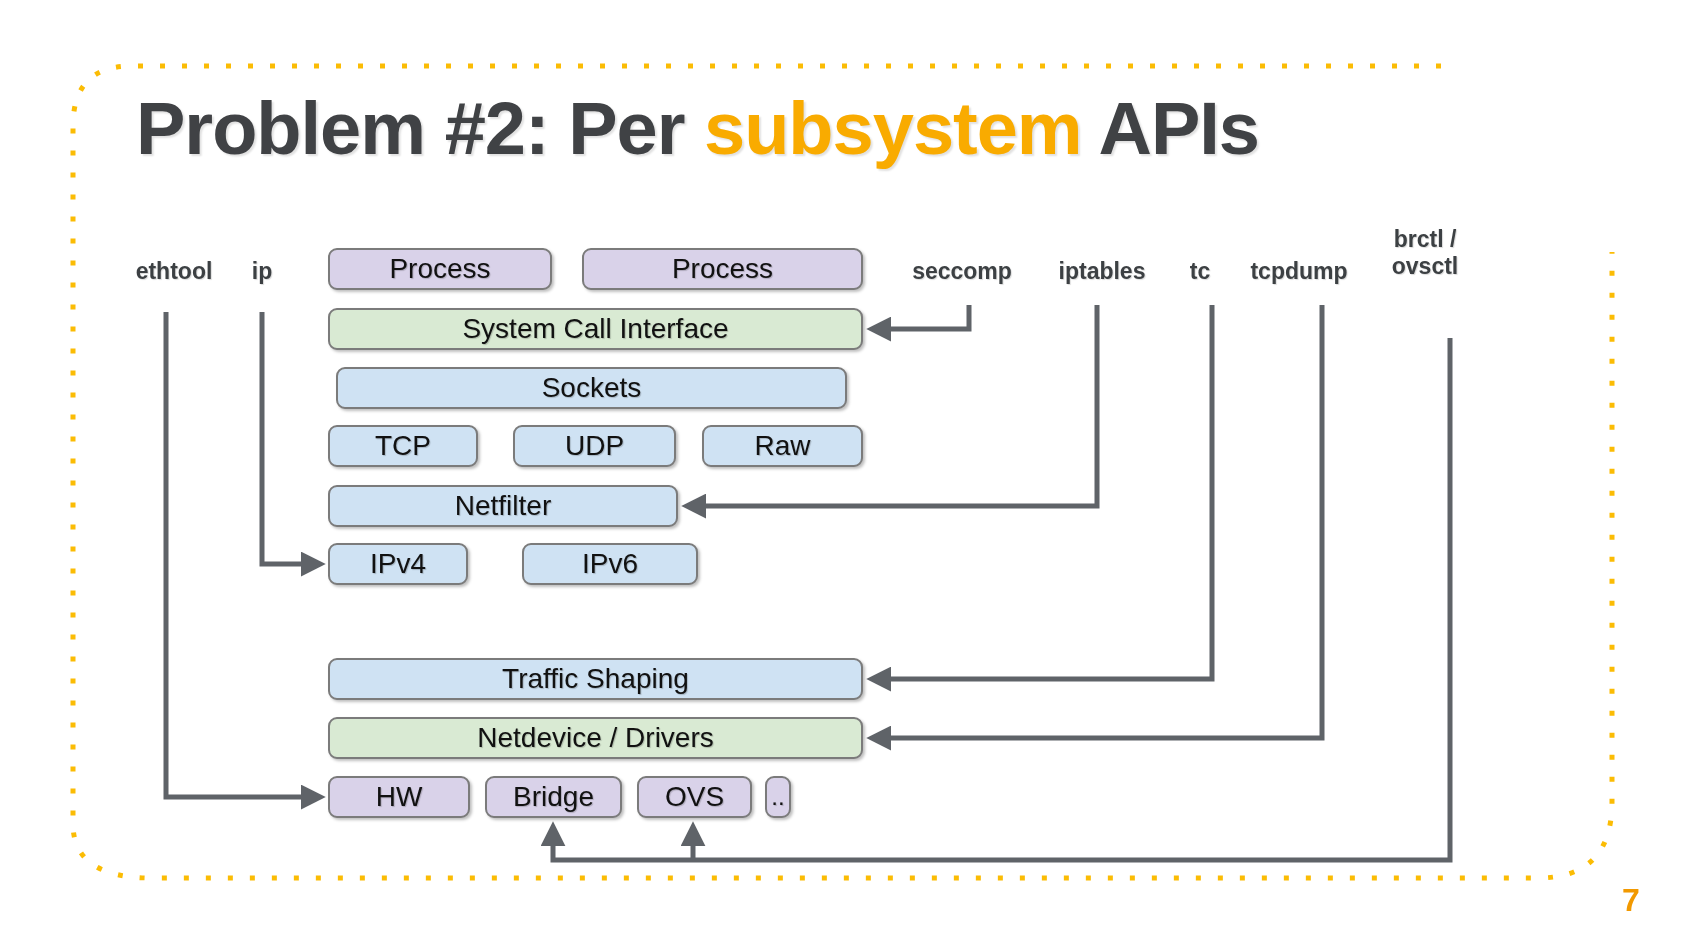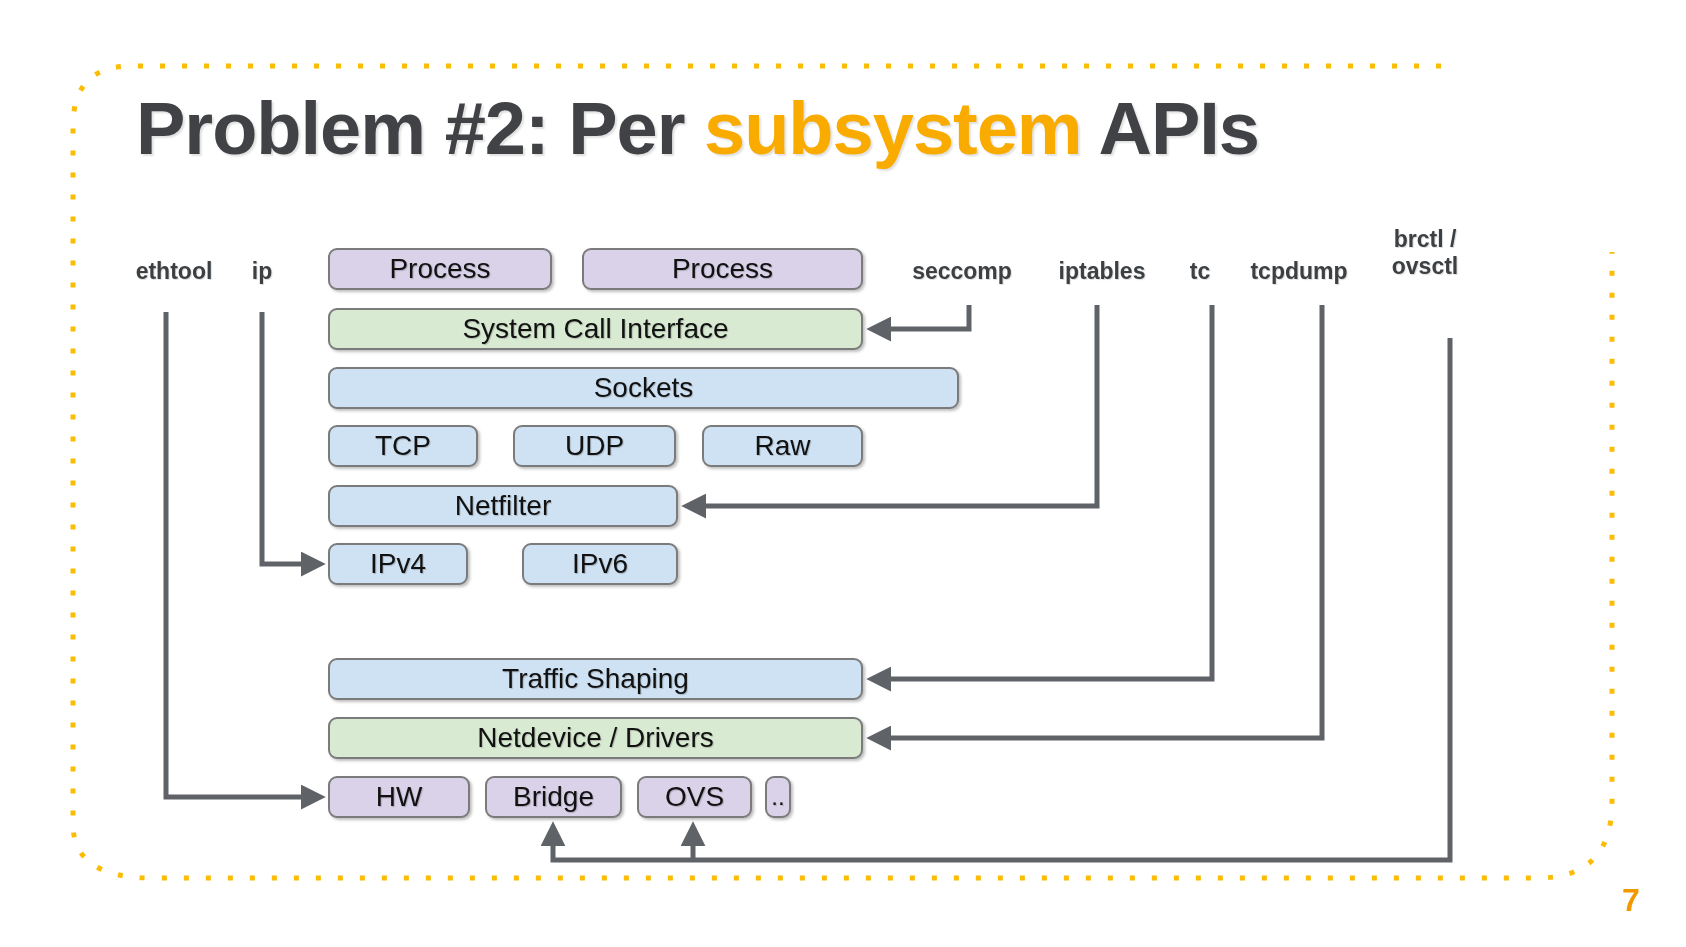--- a/index.html
+++ b/index.html
@@ -84,27 +84,27 @@
   <div class="tool" style="left:1200px;top:258px">tc</div>
   <div class="tool" style="left:1299px;top:258px">tcpdump</div>
   <div class="tool" style="left:1425px;top:226px">
     <div>brctl /</div>
     <div>ovsctl</div>
   </div>
 
   <div class="box purple" style="left:328px;top:248px;width:224px">Process</div>
   <div class="box purple" style="left:582px;top:248px;width:281px">Process</div>
   <div class="box green" style="left:328px;top:308px;width:535px">System Call Interface</div>
-  <div class="box blue" style="left:328px;top:367px;width:631px">Sockets</div>
+  <div class="box blue" style="left:336px;top:367px;width:511px">Sockets</div>
   <div class="box blue" style="left:328px;top:425px;width:150px">TCP</div>
   <div class="box blue" style="left:513px;top:425px;width:163px">UDP</div>
   <div class="box blue" style="left:702px;top:425px;width:161px">Raw</div>
   <div class="box blue" style="left:328px;top:485px;width:350px">Netfilter</div>
   <div class="box blue" style="left:328px;top:543px;width:140px">IPv4</div>
-  <div class="box blue" style="left:522px;top:543px;width:156px">IPv6</div>
+  <div class="box blue" style="left:522px;top:543px;width:176px">IPv6</div>
   <div class="box blue" style="left:328px;top:658px;width:535px">Traffic Shaping</div>
   <div class="box green" style="left:328px;top:717px;width:535px">Netdevice / Drivers</div>
   <div class="box purple" style="left:328px;top:776px;width:142px">HW</div>
   <div class="box purple" style="left:485px;top:776px;width:137px">Bridge</div>
   <div class="box purple" style="left:637px;top:776px;width:115px">OVS</div>
   <div class="box purple" style="left:765px;top:776px;width:26px;font-size:24px">..</div>
 
   <div class="pagenum">7</div>
 
 </div>

